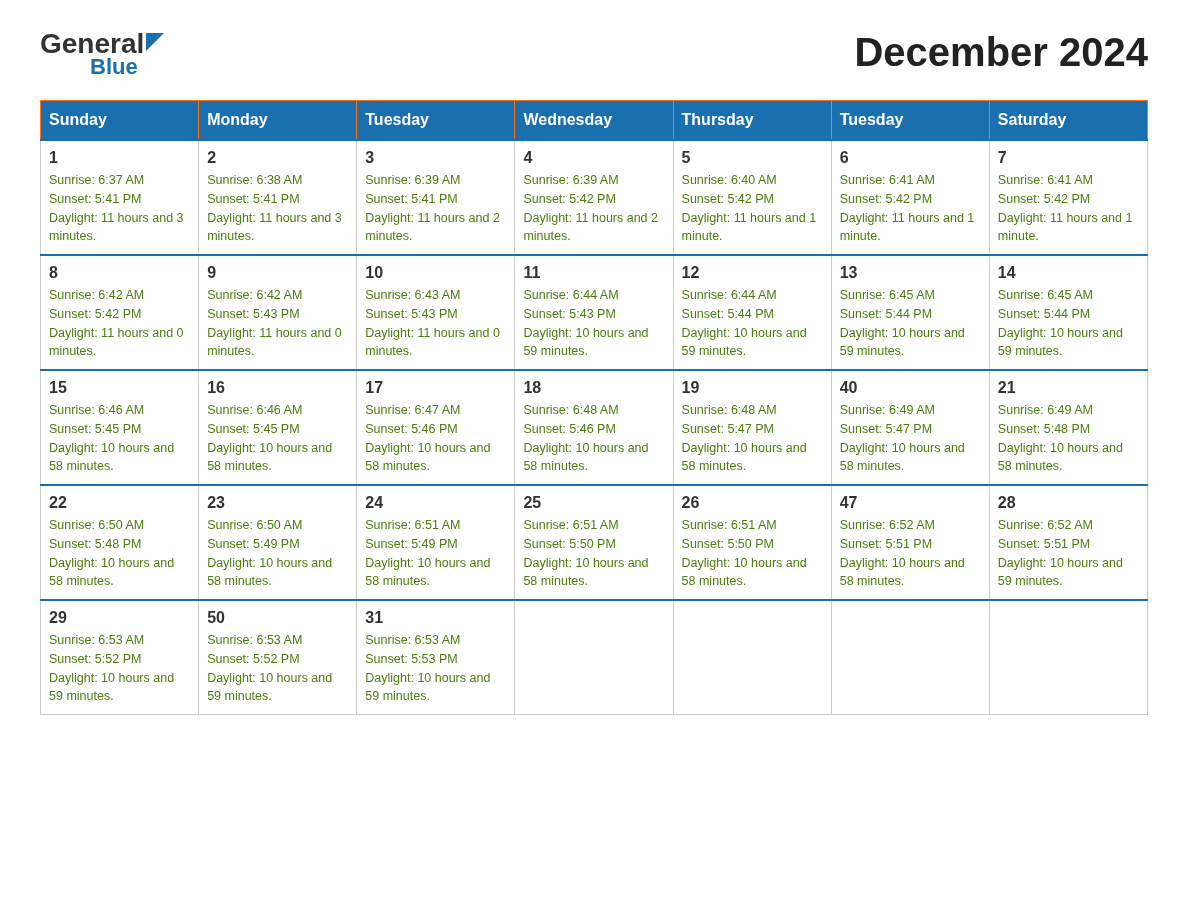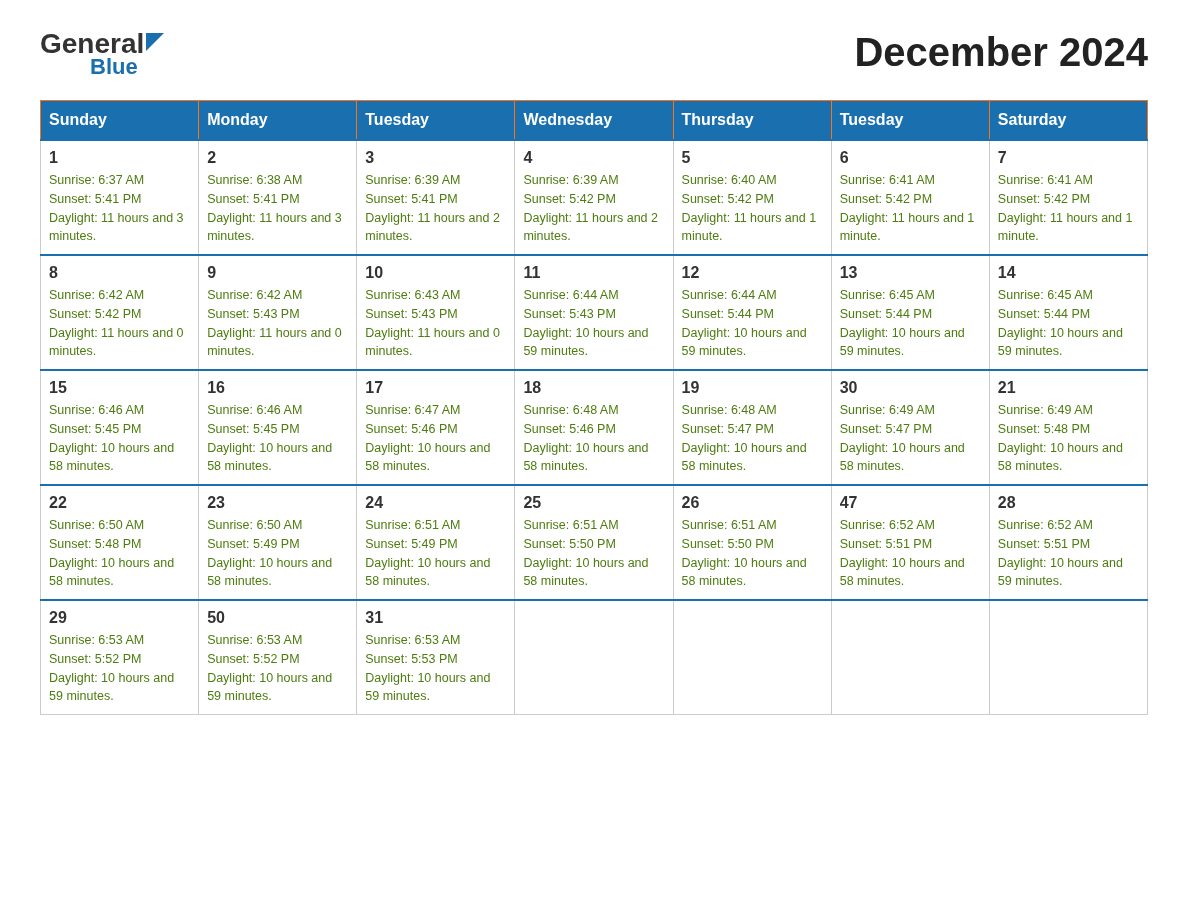--- a/index.html
+++ b/index.html
@@ -199,21 +199,21 @@
         </td>
         <td>
           <span class="day-number">18</span>
           <div class="day-info">Sunrise: 6:48 AM<br>Sunset: 5:46 PM<br>Daylight: 10 hours and 58 minutes.</div>
         </td>
         <td>
           <span class="day-number">19</span>
           <div class="day-info">Sunrise: 6:48 AM<br>Sunset: 5:47 PM<br>Daylight: 10 hours and 58 minutes.</div>
         </td>
         <td>
-          <span class="day-number">30</span>
+          <span class="day-number">40</span>
           <div class="day-info">Sunrise: 6:49 AM<br>Sunset: 5:47 PM<br>Daylight: 10 hours and 58 minutes.</div>
         </td>
         <td>
           <span class="day-number">21</span>
           <div class="day-info">Sunrise: 6:49 AM<br>Sunset: 5:48 PM<br>Daylight: 10 hours and 58 minutes.</div>
         </td>
       </tr>
       <tr>
         <td>
           <span class="day-number">22</span>

